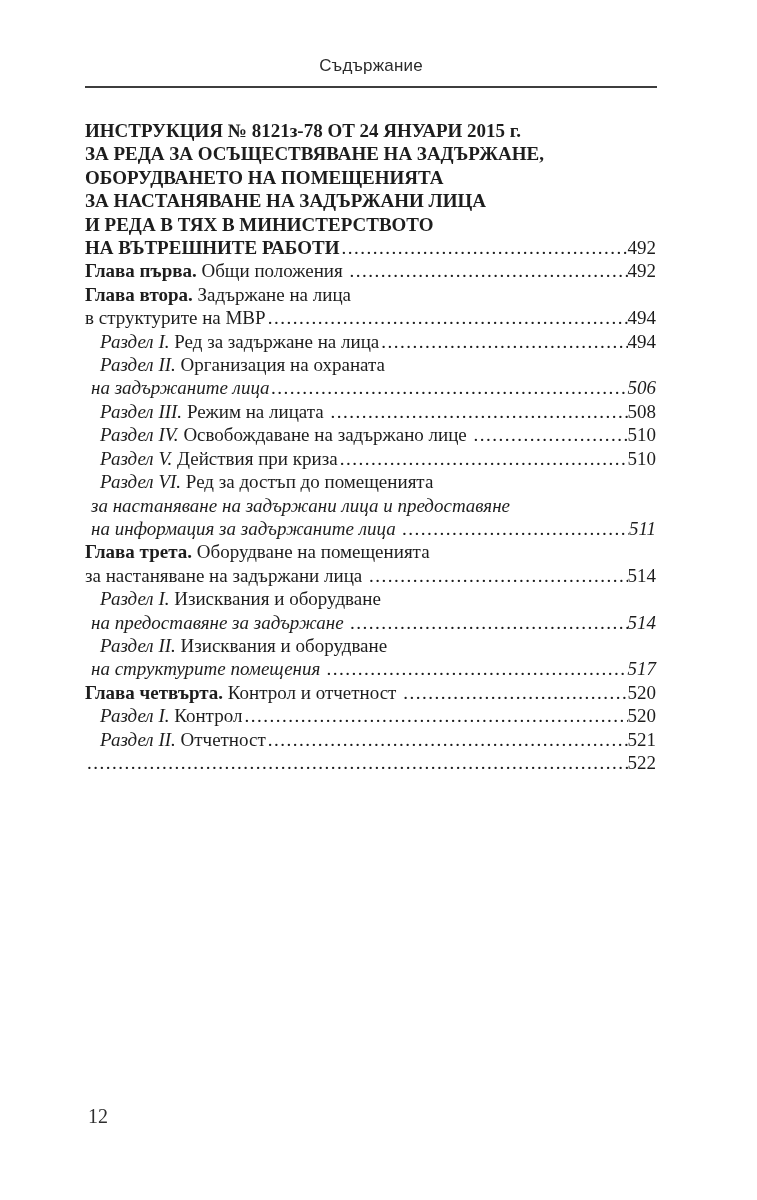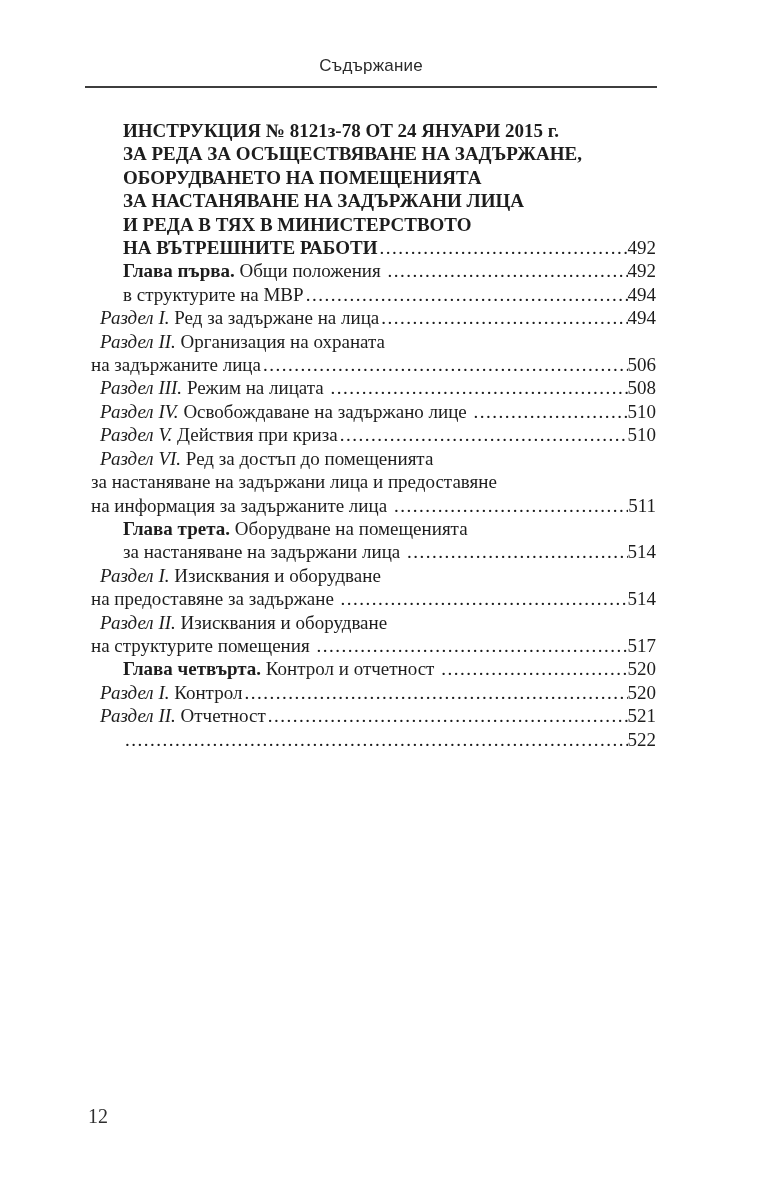--- a/index.html
+++ b/index.html
@@ -41,22 +41,22 @@
     font-family: "Liberation Serif", serif;
     font-size: 19px;
     line-height: 23.4px;
     color: #1d1d1d;
   }
   .toc-line {
     display: flex;
     align-items: baseline;
     white-space: nowrap;
   }
-  .ind-0 { padding-left: 0; margin-left: 38px; }
-  .ind-1 { padding-left: 6px; }
+  .ind-0 { padding-left: 0; }
+  .ind-1 { padding-left: 6px; font-style: italic; }
   .ind-2 { padding-left: 15px; }
   .toc-text { flex: 0 0 auto; white-space: pre; }
   .seg-bold   { font-weight: bold; }
   .seg-italic { font-style: italic; }
   .seg-normal { font-weight: normal; }
   .leader {
     flex: 1 1 auto;
     overflow: hidden;
     margin-left: 2px;
     min-width: 10px;
@@ -106,20 +106,23 @@
         <span class="toc-text"><span class="seg-bold">НА ВЪТРЕШНИТЕ РАБОТИ</span></span>
         <span class="leader"></span>
         <span class="toc-page">492</span>
       </div>
       <div class="toc-line ind-0">
         <span class="toc-text"><span class="seg-bold">Глава първа.</span><span class="seg-normal"> Общи положения </span></span>
         <span class="leader"></span>
         <span class="toc-page">492</span>
       </div>
       <div class="toc-line ind-0">
+        <span class="toc-text"><span class="seg-bold">Глава втора.</span><span class="seg-normal"> Задържане на лица</span></span>
+      </div>
+      <div class="toc-line ind-0">
         <span class="toc-text"><span class="seg-normal">в структурите на МВР</span></span>
         <span class="leader"></span>
         <span class="toc-page">494</span>
       </div>
       <div class="toc-line ind-2">
         <span class="toc-text"><span class="seg-italic">Раздел I.</span><span class="seg-normal"> Ред за задържане на лица</span></span>
         <span class="leader"></span>
         <span class="toc-page">494</span>
       </div>
       <div class="toc-line ind-2">

